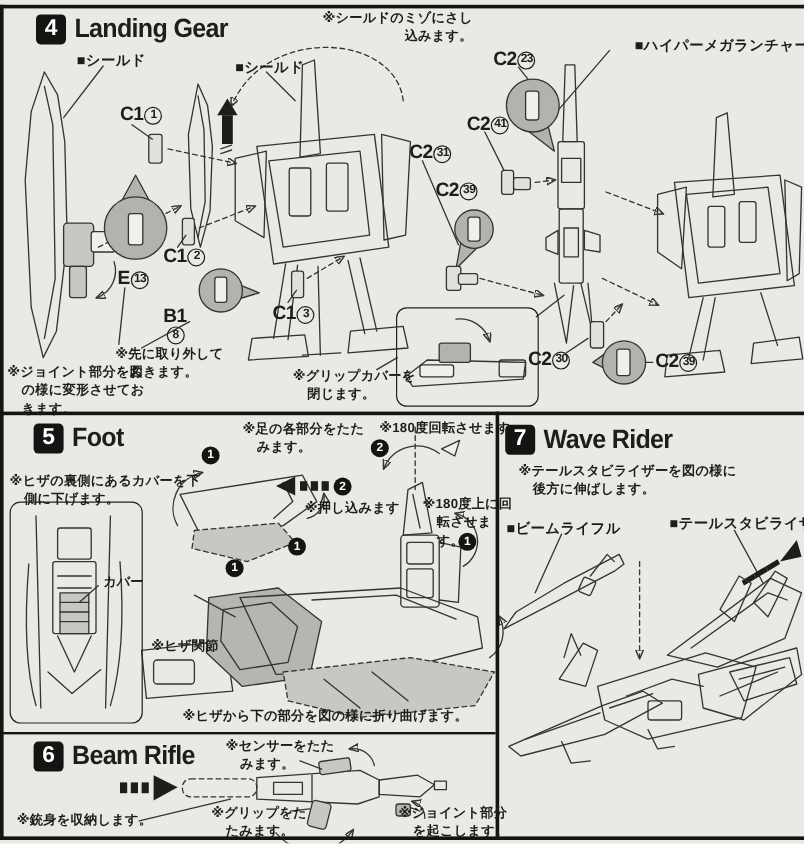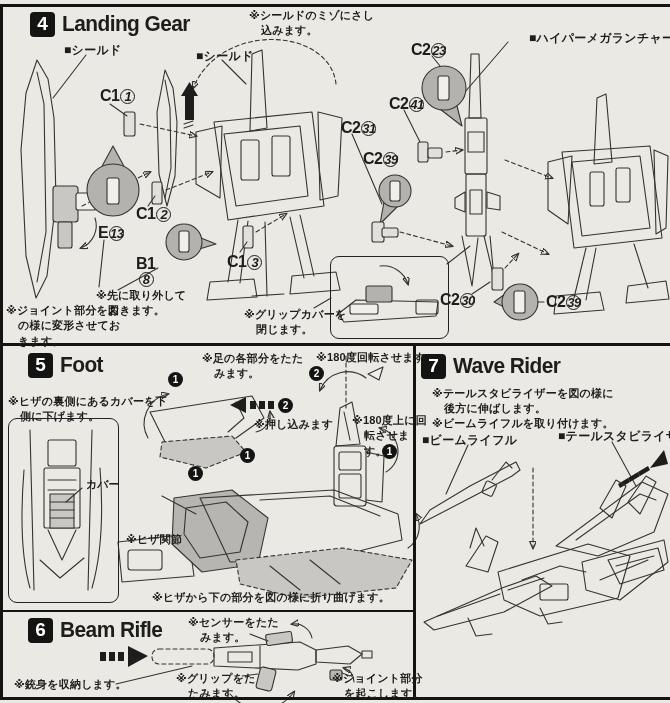--- a/index.html
+++ b/index.html
@@ -28,22 +28,22 @@
   .note{position:absolute;font-size:11px;font-weight:700;line-height:1.4;
         padding-left:12px;text-indent:-12px;letter-spacing:0.2px;}
   .nowrap{white-space:nowrap;}
   
   .plabel{position:absolute;font-size:12px;font-weight:700;white-space:nowrap;letter-spacing:0.3px;}
   .small-label{position:absolute;font-size:11px;font-weight:700;white-space:nowrap;}
   
   .part-label{position:absolute;display:flex;align-items:center;font-size:16px;font-weight:700;
               letter-spacing:-0.5px;line-height:1;}
   .pnum{display:inline-flex;width:13px;height:13px;border:1.4px solid #1d1d1b;border-radius:50%;
-        font-size:13px;font-weight:700;align-items:center;justify-content:center;
-        margin-left:1px;letter-spacing:-0.5px;text-indent:0;font-style:italic;}
+        font-size:10px;font-weight:700;align-items:center;justify-content:center;
+        margin-left:1px;letter-spacing:-0.5px;text-indent:0;}
   
   .badge{position:absolute;width:15px;height:15px;border-radius:50%;background:#141412;color:#fff;
          font-size:10px;font-weight:700;display:flex;align-items:center;justify-content:center;}
   .inset{position:absolute;border:1.7px solid #222;border-radius:9px;}
 </style>
 </head>
 <body>
 
 <div class="page">
 
@@ -290,21 +290,21 @@
   <div class="hline" style="left:0;top:697px;width:670px;height:3px;"></div>
   <div class="hline" style="left:0;top:343px;width:670px;height:3px;"></div>
   <div class="vline" style="left:413px;top:343px;width:3px;height:357px;"></div>
   <div class="hline" style="left:0;top:610px;width:413px;height:2px;"></div>
 
   <div class="sec-header" style="left:30px;top:11px;">
     <span class="sec-num">4</span>
     <span class="sec-title">Landing Gear</span>
   </div>
 
-  <div class="note" style="left:249px;top:8px;width:118px;">※シールドのミゾにさし込みます。</div>
+  <div class="note" style="left:264px;top:8px;width:118px;text-align:right;">※シールドのミゾにさし込みます。</div>
   <div class="note" style="left:6px;top:303px;width:106px;">※ジョイント部分を図の様に変形させておきます。</div>
   <div class="note" style="left:244px;top:307px;width:92px;">※グリップカバーを閉じます。</div>
   <div class="note" style="left:96px;top:288px;width:86px;">※先に取り外しておきます。</div>
 
   <div class="plabel" style="left:64px;top:42px;">■シールド</div>
   <div class="plabel" style="left:196px;top:48px;">■シールド</div>
   <div class="plabel" style="left:529px;top:30px;text-align:center;">■ハイパーメガランチャー</div>
 
   <div class="part-label" style="left:100px;top:88px;">
     <span>C1</span>
@@ -385,17 +385,16 @@
   <div class="note nowrap" style="left:14px;top:677px;">※銃身を収納します。</div>
   <div class="note" style="left:176px;top:671px;width:76px;">※グリップをたたみます。</div>
   <div class="note" style="left:332px;top:671px;width:82px;">※ジョイント部分を起こします。</div>
 
   <div class="sec-header" style="left:421px;top:353px;">
     <span class="sec-num">7</span>
     <span class="sec-title">Wave Rider</span>
   </div>
 
   <div class="note" style="left:432px;top:386px;width:178px;">※テールスタビライザーを図の様に後方に伸ばします。</div>
-  <div class="note nowrap" style="left:432px;top:416px;">※ビームライフルを取り付けます。</div>
   <div class="plabel" style="left:422px;top:432px;">■ビームライフル</div>
   <div class="plabel" style="left:558px;top:428px;">■テールスタビライザー</div>
 
 </div>
 
 </body></html>

